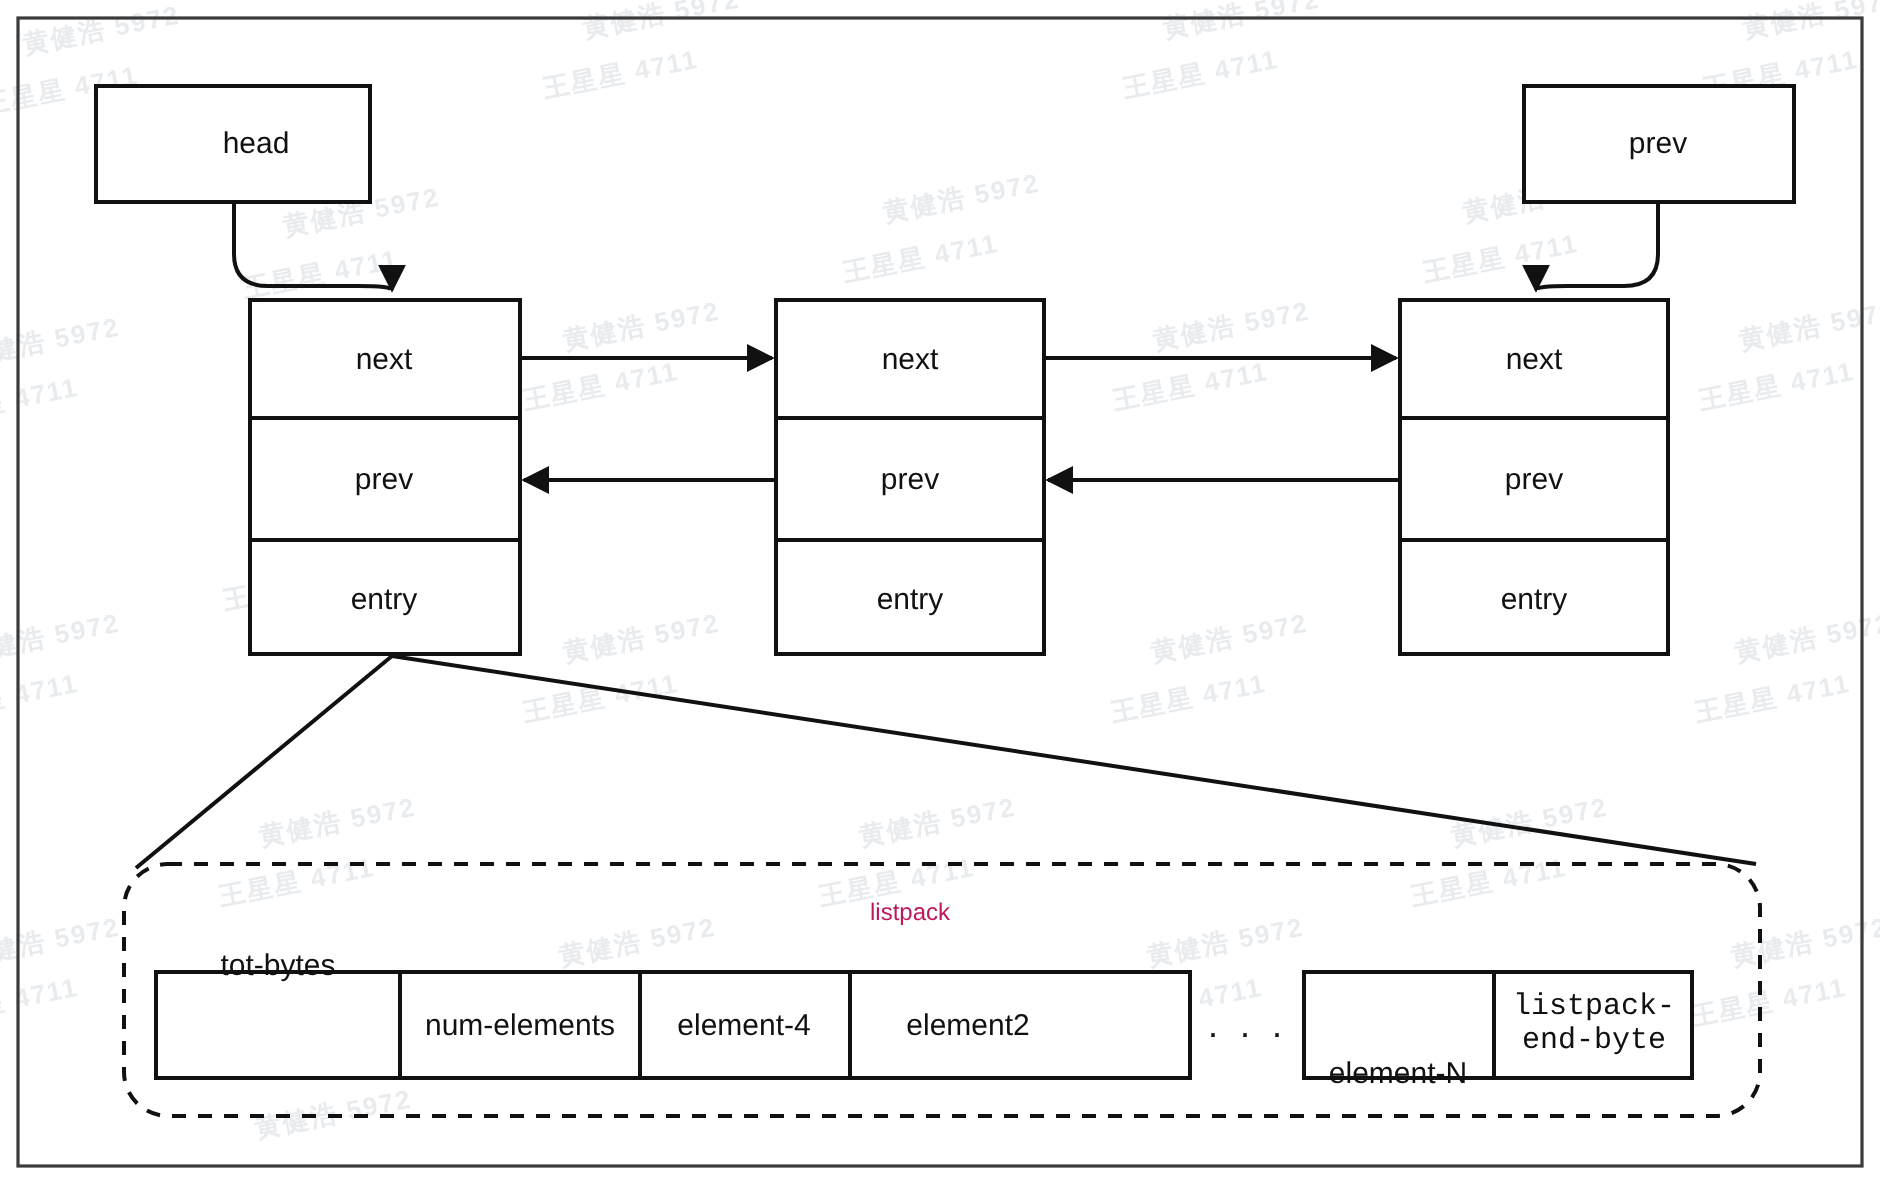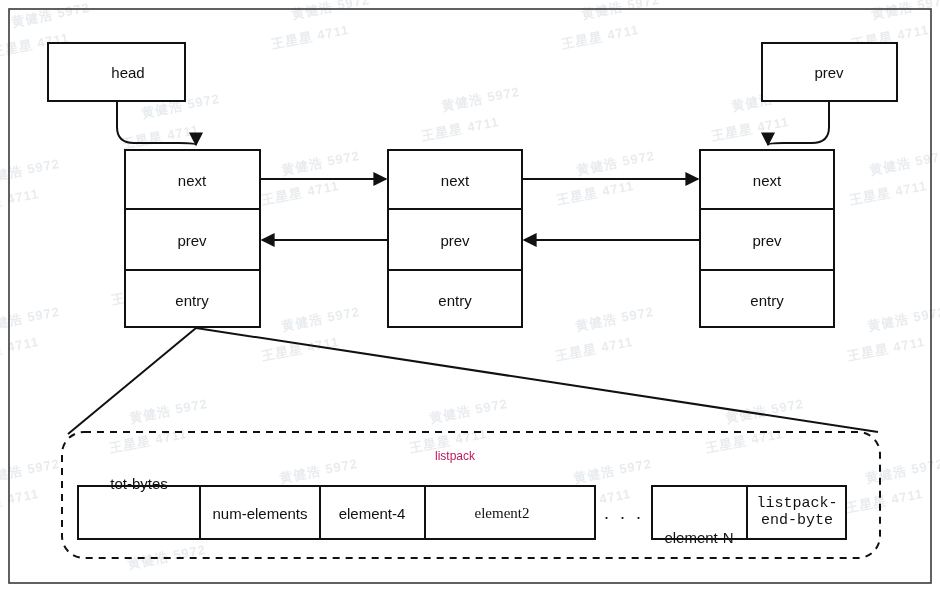--- a/index.html
+++ b/index.html
@@ -212,18 +212,18 @@
 
   <div class="box-label" style="left:767px; top:180px;">next</div>
   <div class="box-label" style="left:767px; top:240px;">prev</div>
   <div class="box-label" style="left:767px; top:300px;">entry</div>
 
   <div class="title-label" style="left:455px; top:456px;">listpack</div>
 
   <div class="box-label" style="left:139px; top:483px;">tot-bytes</div>
   <div class="box-label" style="left:260px; top:513px;">num-elements</div>
   <div class="box-label" style="left:372px; top:513px;">element-4</div>
-  <div class="box-label" style="left:502px; top:513px;font-family:Liberation Serif, serif;">element2</div>
+  <div class="box-label" style="left:484px; top:513px;">element2</div>
   <div class="dots-label" style="left:624px; top:513px;">. . .</div>
   <div class="box-label" style="left:699px; top:513px;margin-top:24px;">element-N</div>
   <div class="box-label multiline" style="left:797px; top:513px;">listpack-end-byte</div>
 
 </div>
 
 </body></html>

